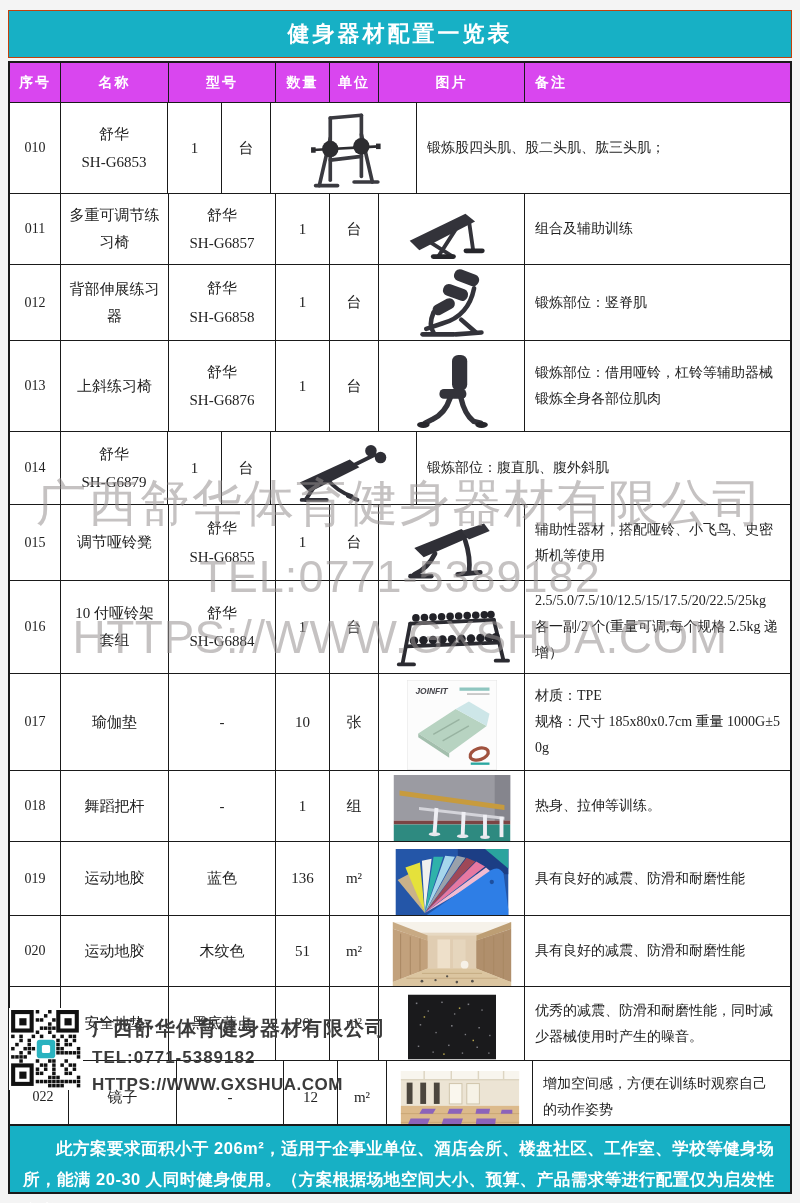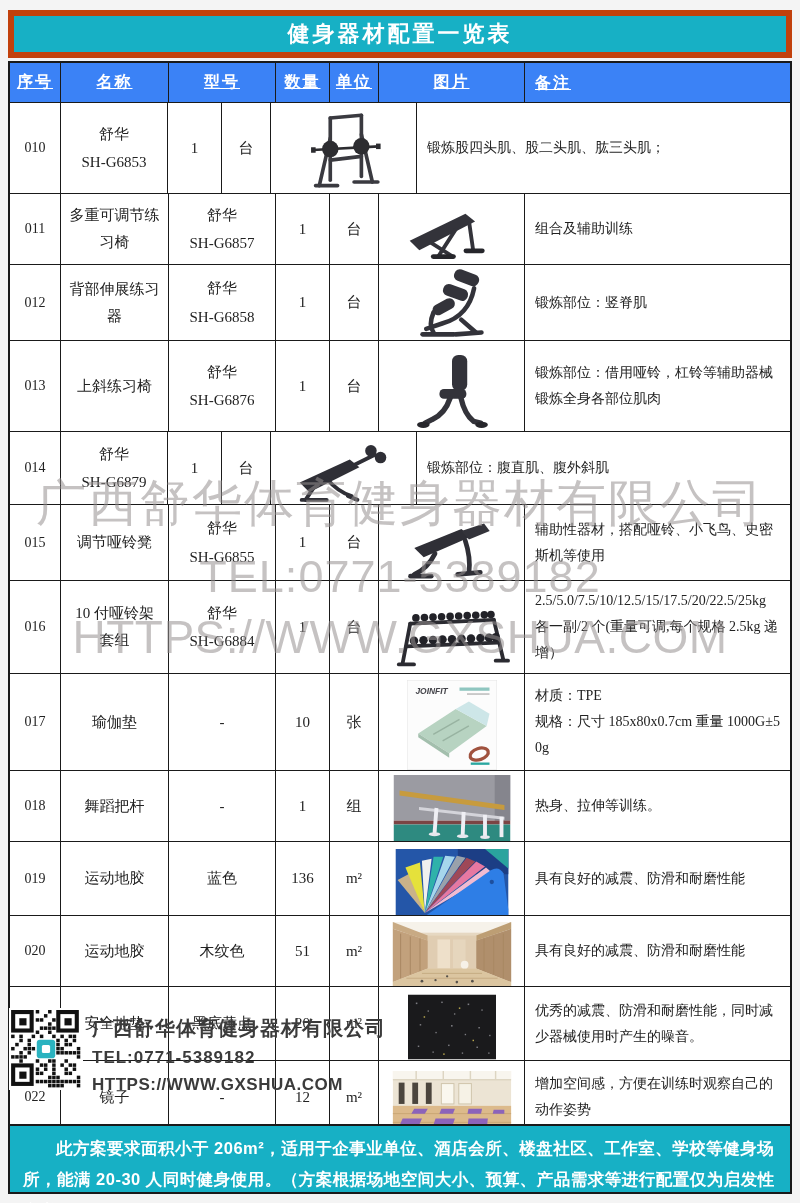--- a/index.html
+++ b/index.html
@@ -2,49 +2,49 @@
 <html><head>
 <meta charset="utf-8">
 <style>
   html,body{margin:0;padding:0;}
   body{
     width:800px;height:1203px;position:relative;background:#f4f4f4;
     font-family:"Liberation Serif","DejaVu Serif",serif;color:#222;overflow:hidden;
   }
   .title-bar{
     position:absolute;left:8px;top:10px;width:784px;height:48px;box-sizing:border-box;
-    border:6px solid #c2410c;background:#17b0c5;color:#fff;
+    border:1px solid #c2410c;background:#17b0c5;color:#fff;
     display:flex;align-items:center;justify-content:center;
     font-family:"Liberation Sans","DejaVu Sans",sans-serif;font-weight:bold;
     font-size:22px;letter-spacing:3px;z-index:1;
   }
   .table-wrap{
     position:absolute;left:8px;top:61px;width:784px;box-sizing:border-box;
     border:2px solid #1a1a1a;background:#fff;z-index:1;
   }
   .row{display:flex;border-bottom:1px solid #1a1a1a;background:#fff;}
-  .row:last-child{border-bottom:none;}
+  .row:last-child{border-bottom:none;padding-left:8px;}
   .cell{
     box-sizing:border-box;border-right:1px solid #1a1a1a;
     display:flex;align-items:center;justify-content:center;
     text-align:center;overflow:hidden;
   }
   .cell:last-child{border-right:none;}
   .c0{width:51px;font-size:14px;}
   .c1{width:108px;font-size:15px;padding:0 7px;line-height:1.8;}
   .c2{width:107px;font-size:15px;white-space:pre-line;line-height:1.9;padding:0 4px;}
   .c3{width:54px;font-size:15px;}
   .c4{width:49px;font-size:15px;}
   .c5{width:146px;}
   .c6{flex:1;justify-content:flex-start;text-align:left;padding:6px 10px;
       font-size:14px;line-height:1.85;white-space:pre-line;word-break:break-all;}
   .hrow{height:39px;background:#17b0c5;}
   .hrow .cell{
     color:#fff;font-family:"Liberation Sans","DejaVu Sans",sans-serif;
-    font-weight:bold;font-size:16px;letter-spacing:2px;background:#3b82f6;text-decoration:underline;
+    font-weight:bold;font-size:14px;letter-spacing:2px;background:#d946ef;
   }
   .photo{display:flex;align-items:flex-end;justify-content:center;}
   .photo svg{display:block;}
   .footer-bar{
     position:absolute;left:8px;top:1124px;width:784px;height:70px;box-sizing:border-box;
     border:2px solid #1a1a1a;background:#17b0c5;color:#fff;
     font-family:"Liberation Sans","DejaVu Sans",sans-serif;font-weight:bold;
     font-size:16.5px;line-height:31px;padding:7px 13px;z-index:1;
   }
   .footer-bar p{margin:0;text-indent:2em;letter-spacing:0.5px;}

